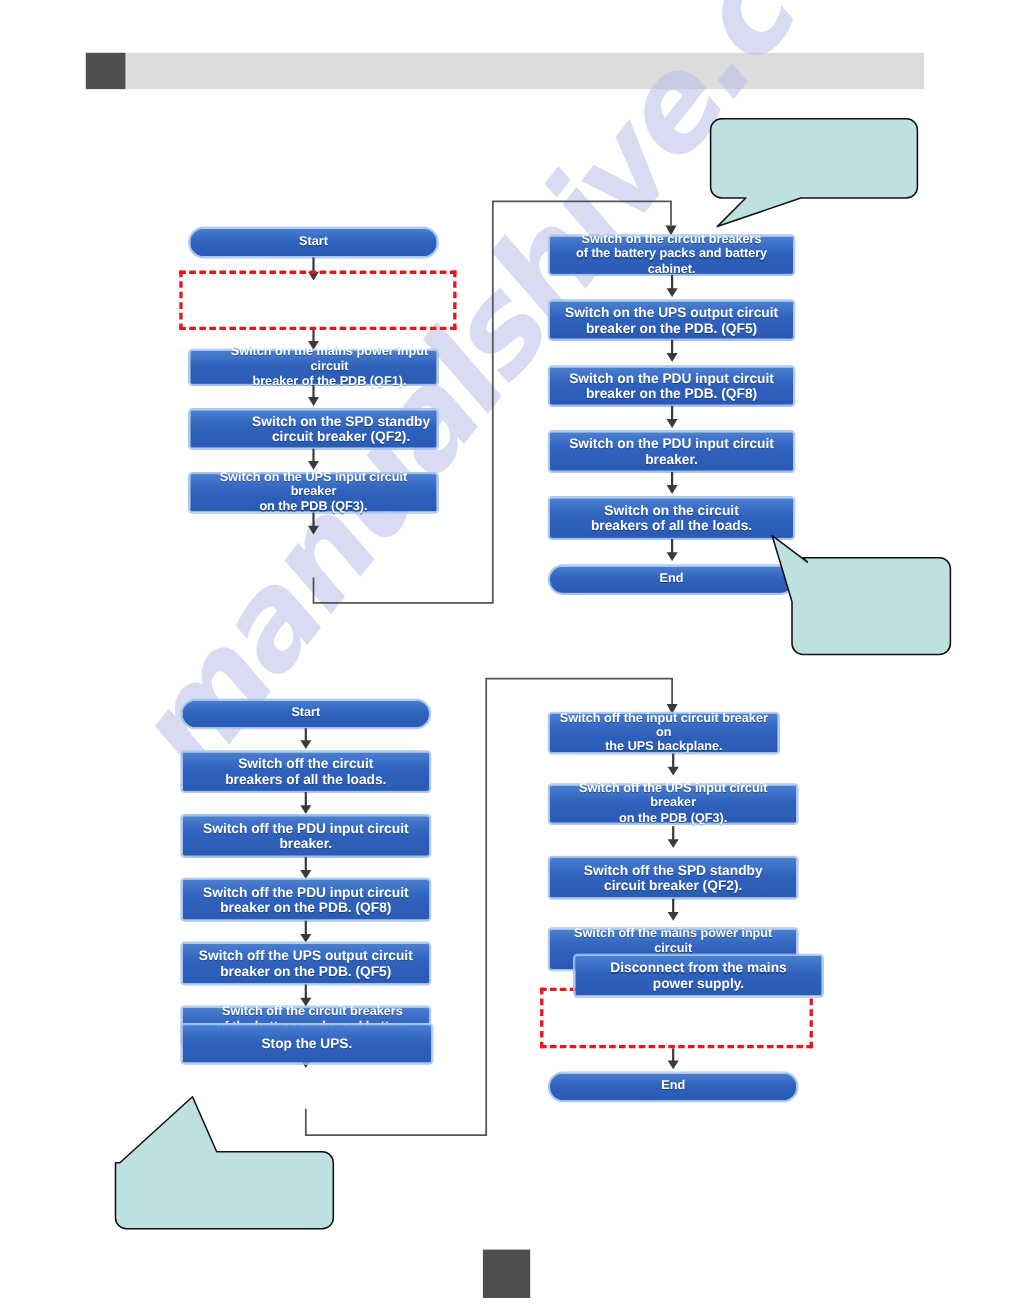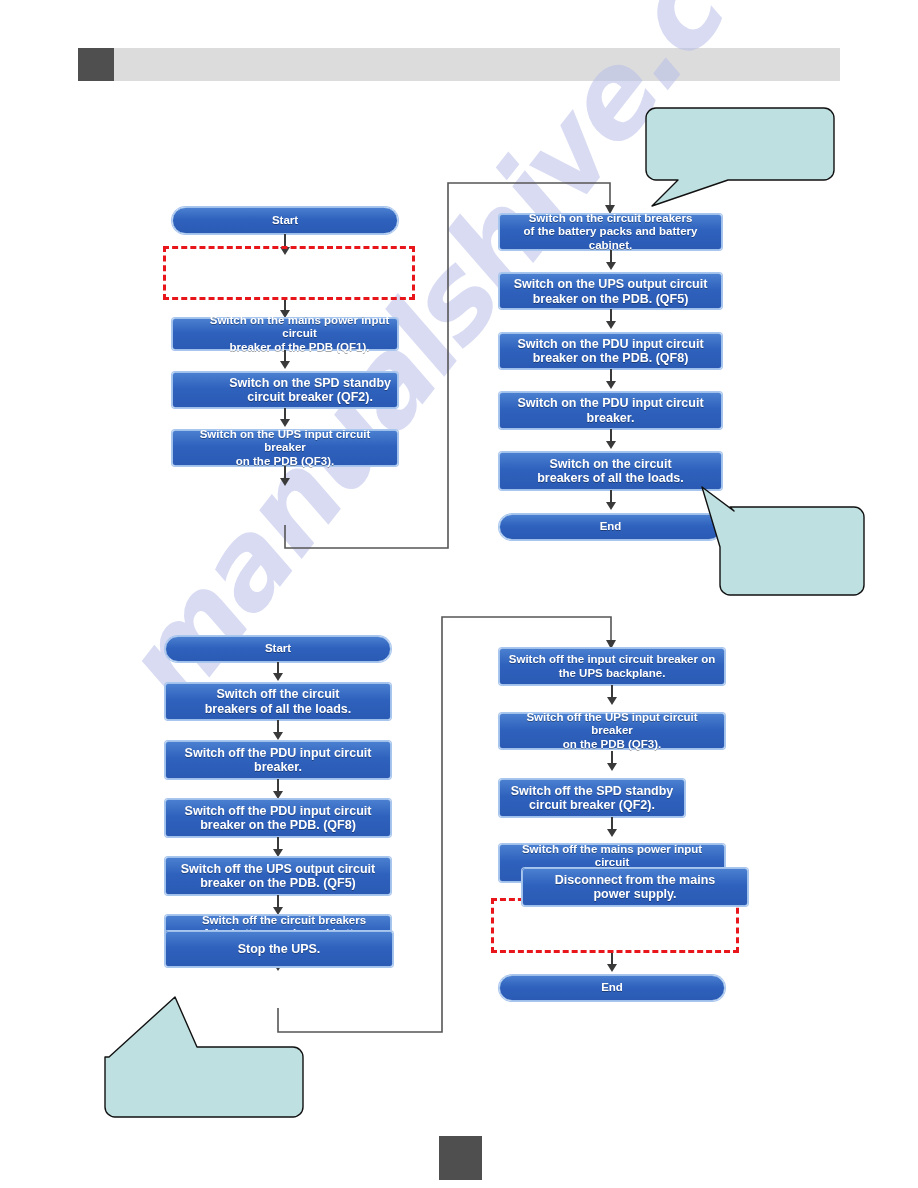--- a/index.html
+++ b/index.html
@@ -275,35 +275,35 @@
     <span class="nlabel">Switch off the circuit breakers
 of the battery packs and battery cabinet.</span>
   </div>
   <div class="vline" style="left:277px;top:952px;height:13px;"></div>
   <div class="arrow-down" style="left:273px;top:963px;"></div>
 
   <div class="node" style="left:165px;top:931px;width:228px;height:36px;font-size:12.5px;">
     <span class="nlabel">Stop the UPS.</span>
   </div>
 
-  <div class="node" style="left:499px;top:648px;width:226px;height:37px;">
+  <div class="node" style="left:499px;top:648px;width:209px;height:37px;">
     <span class="nlabel">Switch off the input circuit breaker on
 the UPS backplane.</span>
   </div>
   <div class="vline" style="left:611px;top:685px;height:14px;"></div>
   <div class="arrow-down" style="left:607px;top:697px;"></div>
 
   <div class="node" style="left:499px;top:713px;width:226px;height:36px;">
     <span class="nlabel">Switch off the UPS input circuit breaker
 on the PDB (QF3).</span>
   </div>
   <div class="vline" style="left:611px;top:751px;height:14px;"></div>
   <div class="arrow-down" style="left:607px;top:763px;"></div>
 
-  <div class="node" style="left:499px;top:779px;width:186px;height:38px;font-size:12.5px;">
+  <div class="node" style="left:499px;top:779px;width:226px;height:38px;font-size:12.5px;">
     <span class="nlabel">Switch off the SPD standby
 circuit breaker (QF2).</span>
   </div>
   <div class="vline" style="left:611px;top:817px;height:14px;"></div>
   <div class="arrow-down" style="left:607px;top:829px;"></div>
 
   <div class="node" style="left:499px;top:844px;width:226px;height:38px;">
     <span class="nlabel">Switch off the mains power input circuit
 breaker of the PDB (QF1).</span>
   </div>

